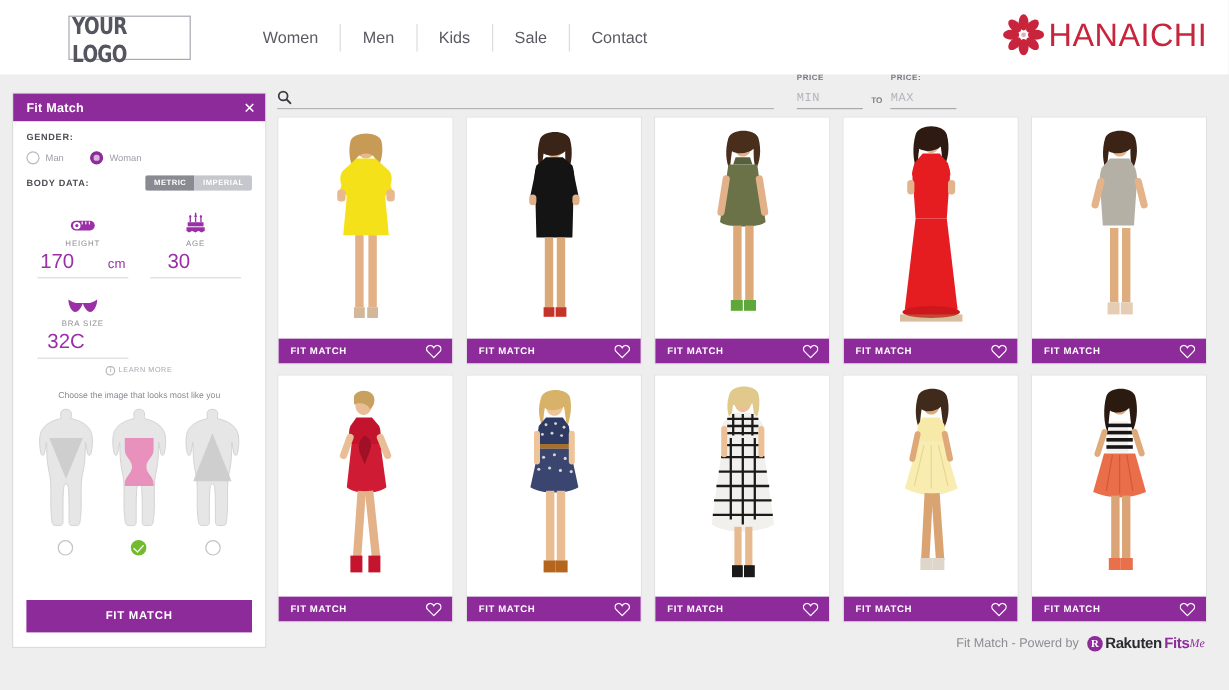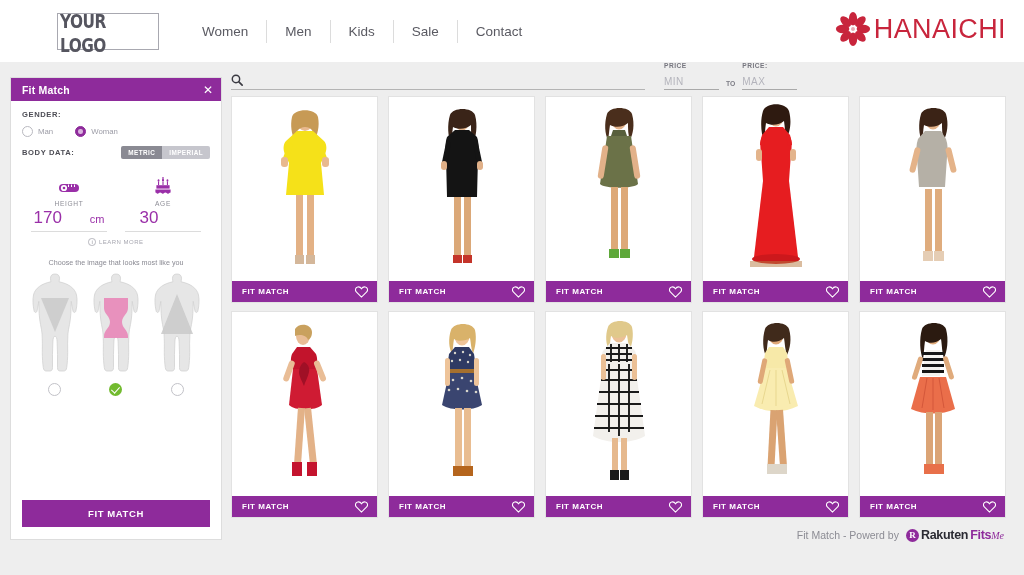--- a/index.html
+++ b/index.html
@@ -27,21 +27,21 @@
   .logo-box span {
     font-family: "DejaVu Sans", sans-serif;
     font-weight: bold;
     font-size: 16px;
     letter-spacing: -0.6px;
     color: #55555f;
     transform: scaleY(1.22) scaleX(0.96);
   }
   .main-nav {
     display: flex;
-    margin-left: 43px;
+    margin-left: 60px;
   }
   .main-nav a {
     color: #5a5a62;
     font-size: 13.5px;
     text-decoration: none;
     padding: 3px 18px;
     border-left: 1px solid #dcdcdc;
     line-height: 17px;
   }
   .main-nav a:first-child { border-left: none; padding-left: 0; }
@@ -234,21 +234,21 @@
   .price-field { width: 55px; }
   .price-field .plabel {
     font-size: 6.6px; font-weight: bold; color: #76767f;
     letter-spacing: 0.5px; margin-bottom: 2px;
   }
   .price-field input {
     border: none; border-bottom: 1px solid #a9a9a9;
     background: transparent; outline: none;
     width: 100%; font-size: 10px; color: #b0b0b8;
     padding-bottom: 2px; letter-spacing: 0.4px;
-    font-family: Liberation Sans, sans-serif;
+    font-family: Liberation Mono, monospace;
   }
   .price-field input::placeholder { color: #b4b4bc; }
   .to-label {
     font-size: 6.8px; color: #7c7c85; font-weight: bold;
     margin: 0 7px 3px 7px;
   }
   .btn-fitmatch-on {
     margin-left: auto; margin-right: 18px;
     width: 152px; height: 25px;
     background: #8e2b9b; color: #fff; border: none; cursor: pointer;
@@ -393,20 +393,30 @@
               <ellipse cx="5.55" cy="3.5" rx="0.9" ry="1.3"></ellipse>
               <ellipse cx="10" cy="3.2" rx="0.9" ry="1.3"></ellipse>
               <ellipse cx="14.45" cy="3.5" rx="0.9" ry="1.3"></ellipse>
             </svg>
           </div>
           <div class="mlabel">AGE</div>
           <div class="mval"><span>30</span><small></small></div>
           <div class="uline"></div>
         </div>
 
+        <div class="measure">
+          <div class="mi">
+            <svg width="26" height="15" viewBox="0 0 26 15" fill="#9a2fa8">
+              <path d="M1 1.5c0 5.4 3 10.5 5.7 10.5 2.8 0 5.3-4.2 6.3-7.3 1 3.1 3.5 7.3 6.3 7.3 2.7 0 5.7-5.1 5.7-10.5-2.6 2-5.5 3-8.6 3h-6.8C6.5 4.5 3.6 3.5 1 1.5z"></path>
+            </svg>
+          </div>
+          <div class="mlabel">BRA SIZE</div>
+          <div class="mval"><span>32C</span><small></small></div>
+          <div class="uline"></div>
+        </div>
 
       </div>
 
       <div class="learnmore">
         <div class="i">i</div>
         <span>LEARN MORE</span>
       </div>
 
       <div class="choose-txt">Choose the image that looks most like you</div>
 

